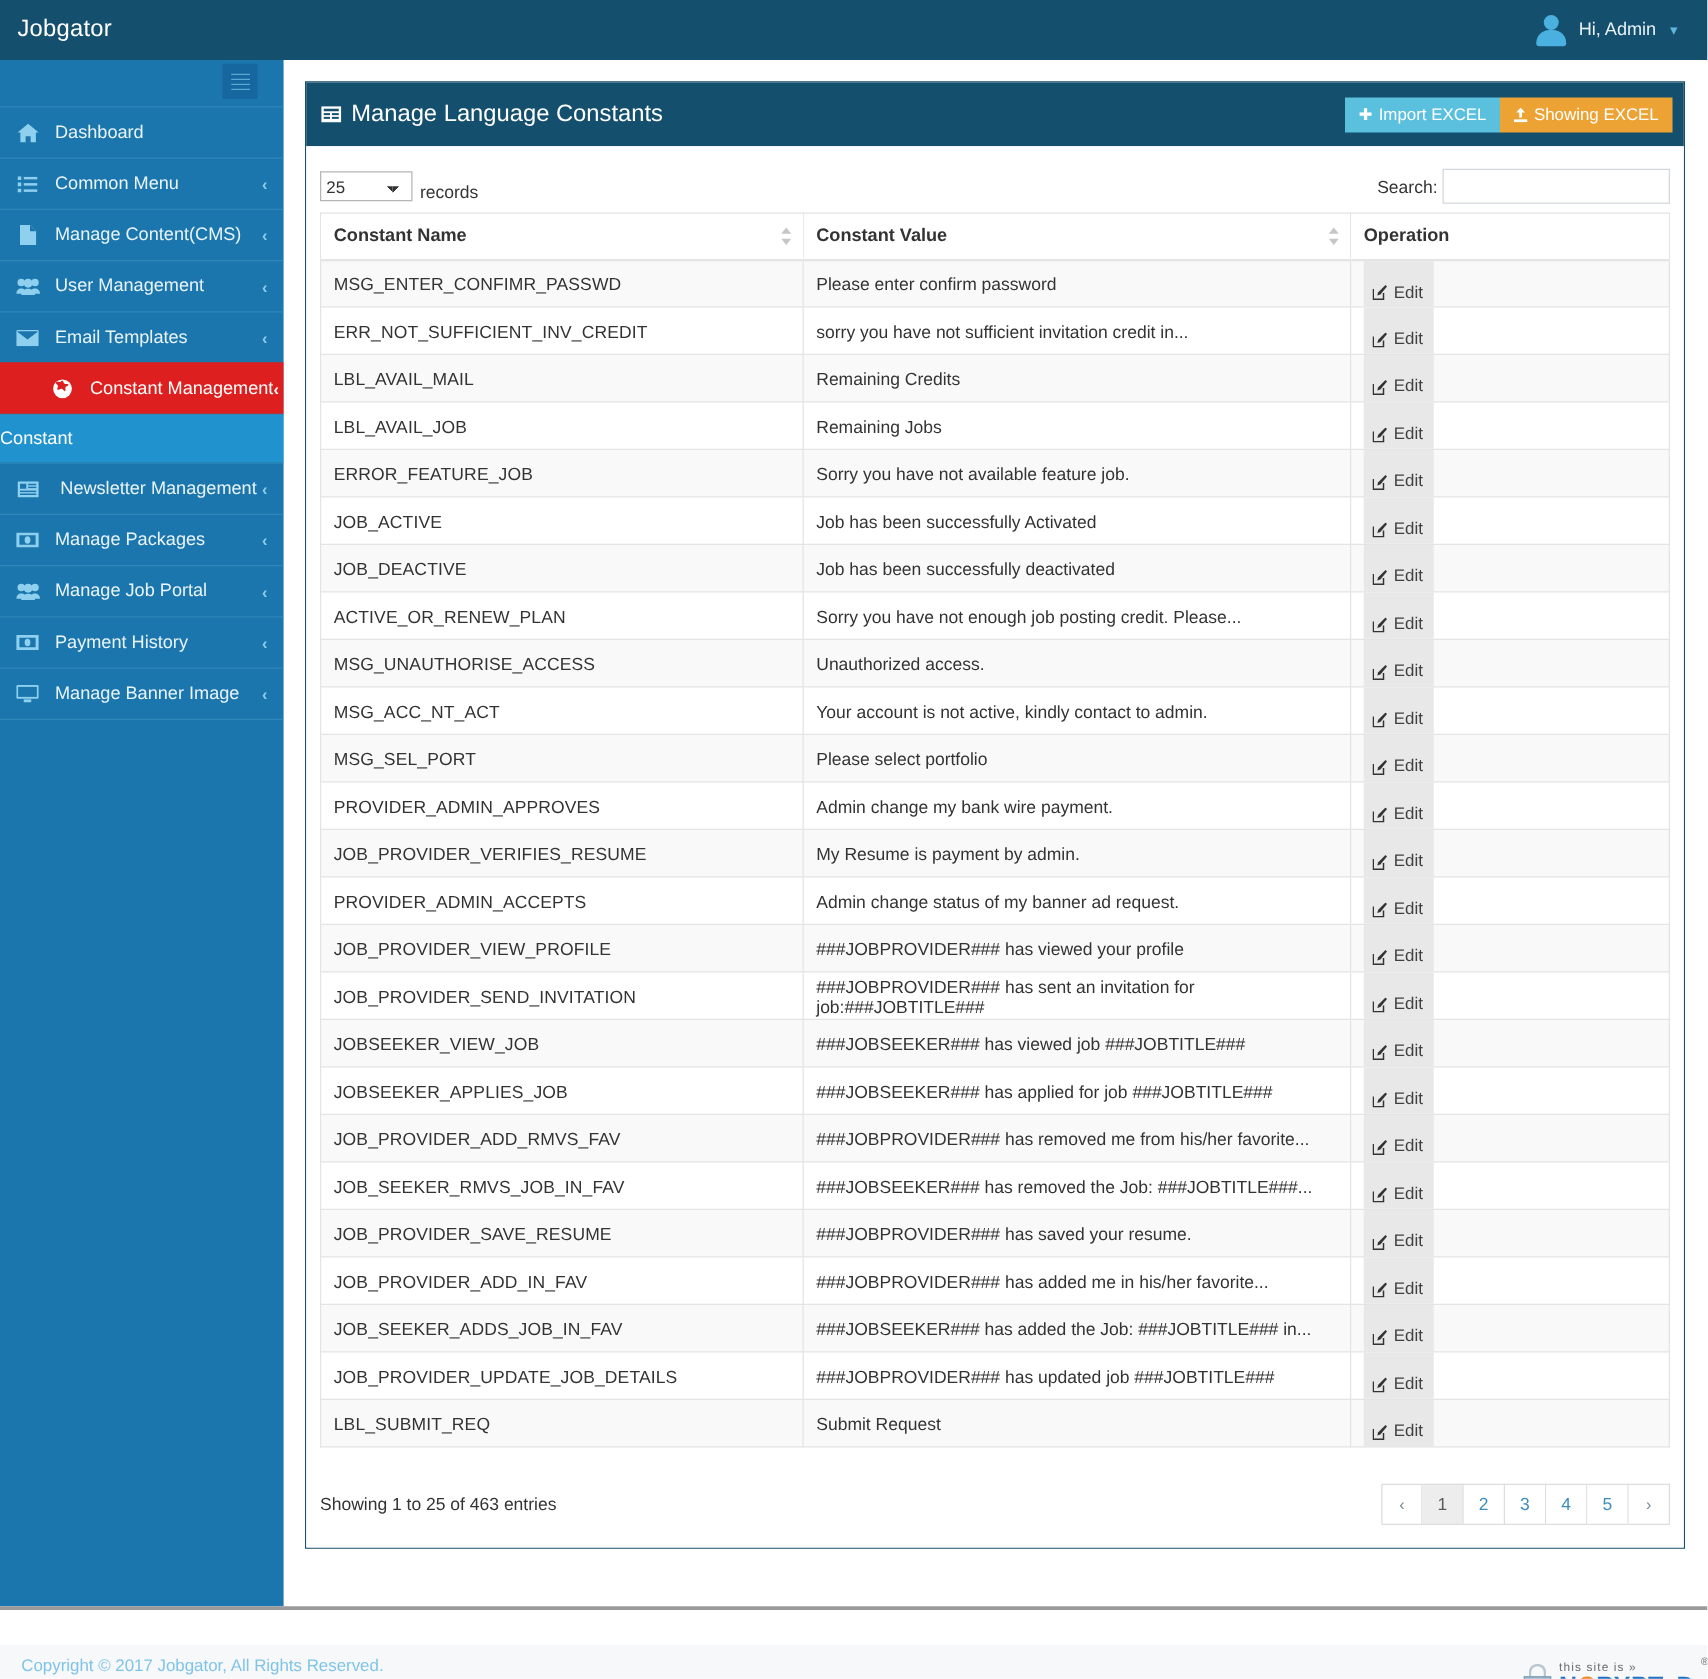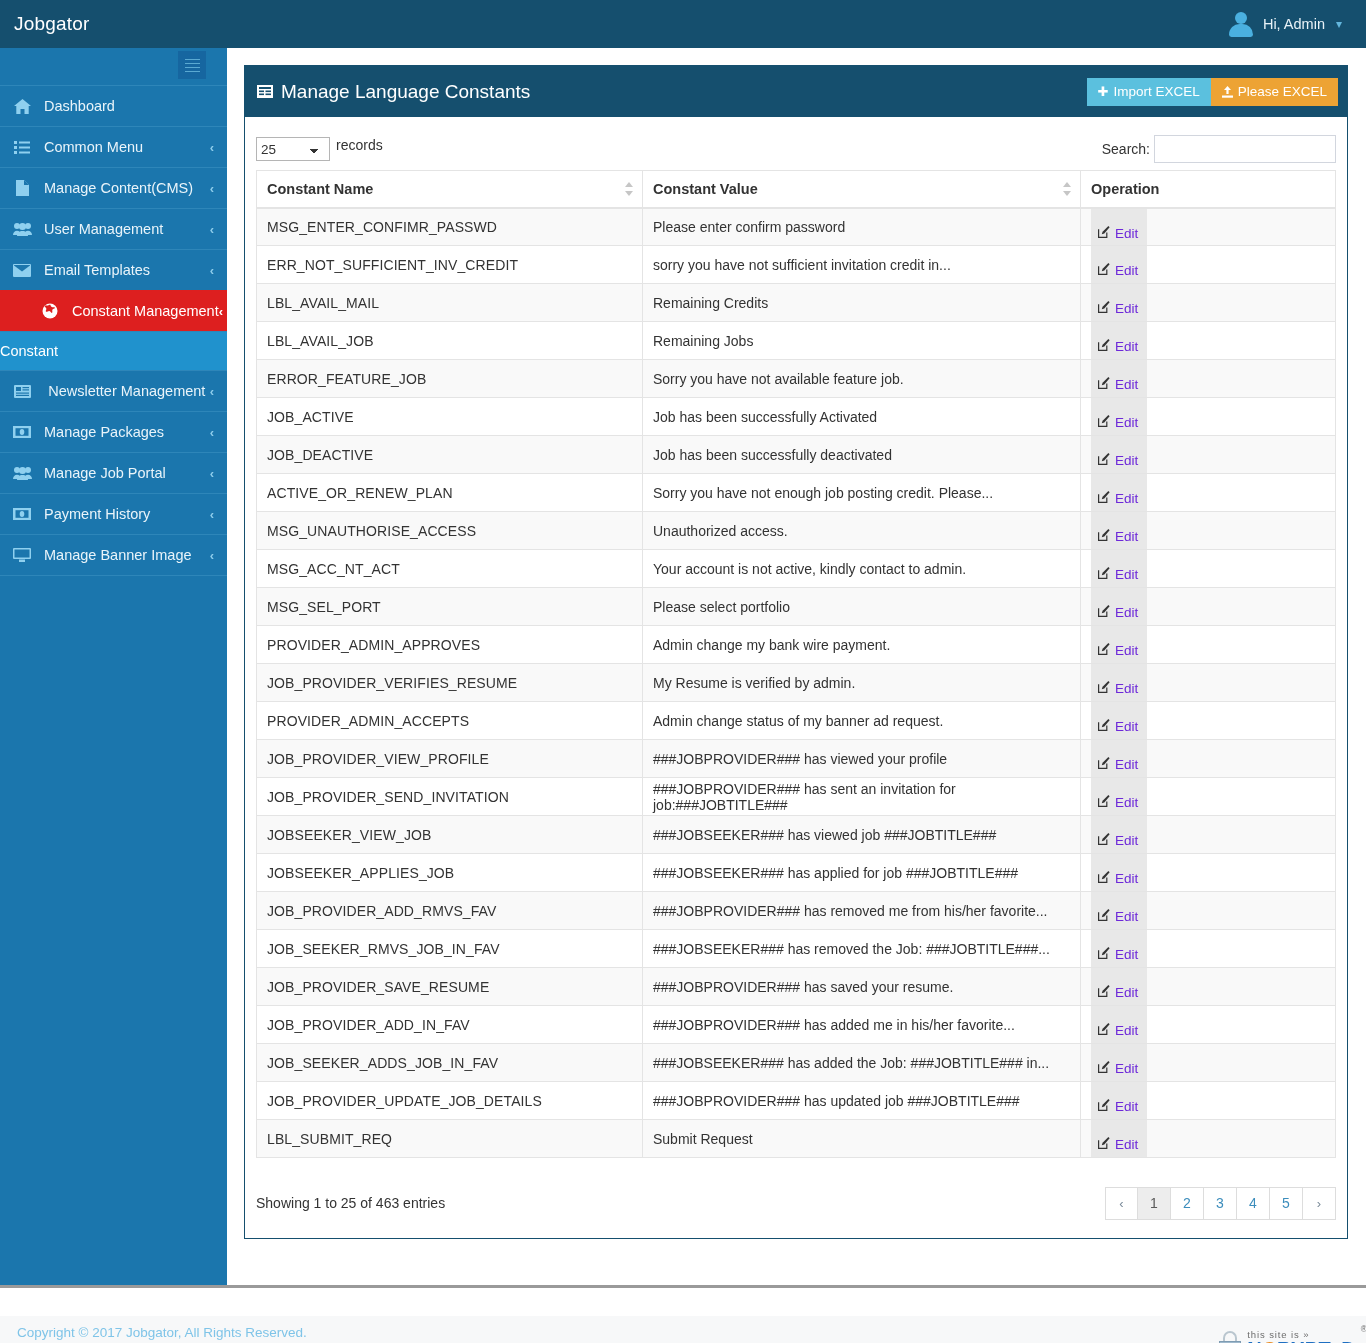--- a/index.html
+++ b/index.html
@@ -176,21 +176,21 @@
   #panel-body {
     padding: 11px 11px 14px 11px;
     background: #fff;
   }
 
   #table-controls {
     height: 42px;
     display: flex; align-items: center;
     position: relative;
   }
-  #len-wrap { display: flex; align-items: flex-start; }
+  #len-wrap { display: flex; align-items: flex-end; }
   #len-select {
     width: 74px; height: 24px;
     border: 1px solid #b5b5b5;
     background: #ffffff;
     font-size: 13.5px;
     font-family: "Liberation Sans", sans-serif;
     color: #333;
     padding-left: 4px;
     appearance: none;
     -webkit-appearance: none;
@@ -263,23 +263,23 @@
   table.dt tbody tr:nth-child(odd) td { background: #f9f9f9; }
   table.dt tbody tr:nth-child(even) td { background: #ffffff; }
 
   .col-name { width: 386px; }
   .col-value { width: 438px; }
   .col-op { width: auto; }
 
   .cell-name { letter-spacing: .1px; }
 
   .edit-btn {
-    display: inline-flex; align-items: flex-start;
+    display: inline-flex; align-items: center;
     background: #e8e8e8;
-    color: #6d28d9;
+    color: #404040;
     font-size: 13.5px;
     padding: 17px 9px 3px 7px;
     line-height: 1.2;
     border: none;
     font-family: "Liberation Sans", sans-serif;
     cursor: pointer;
   }
   .edit-btn .eico { margin-right: 5px; display:flex; align-items:center; }
 
   
@@ -574,21 +574,21 @@
           <span class="bico">✚</span>
           <span>Import EXCEL</span>
         </button>
         <button class="hbtn" id="btn-export">
           <span class="bico">
             <svg width="11" height="12" viewBox="0 0 11 12">
                 <path fill="#ffffff" d="M5.5 0L9 4H6.6v4H4.4V4H2z"></path>
                 <rect x="0" y="9.5" width="11" height="2.2" fill="#ffffff"></rect>
               </svg>
           </span>
-          <span>Please EXCEL</span>
+          <span>Showing EXCEL</span>
         </button>
       </div>
     </div>
 
     <div id="panel-body">
 
       <div id="table-controls">
         <div id="len-wrap">
           <select id="len-select"><option value="10">10</option><option value="25" selected="">25</option><option value="50">50</option><option value="100">100</option></select>
           <span id="len-label">records</span>
@@ -773,21 +773,21 @@
                     <svg width="12" height="12" viewBox="0 0 12 12">
                       <path fill="none" stroke="#333" stroke-width="1.2" d="M.6 3.2v8.2h8.2V6.4"></path>
                       <path fill="#333" d="M11.6 1.2L10.4 0 4.6 5.8l-.8 2.5 2.5-.8z"></path>
                     </svg>
                   </span>
                   <span>Edit</span>
                 </button></td>
             </tr>
             <tr>
               <td class="col-name cell-name">JOB_PROVIDER_VERIFIES_RESUME</td>
-              <td class="col-value">My Resume is verified by admin.</td>
+              <td class="col-value">My Resume is payment by admin.</td>
               <td class="col-op"><button class="edit-btn">
                   <span class="eico">
                     <svg width="12" height="12" viewBox="0 0 12 12">
                       <path fill="none" stroke="#333" stroke-width="1.2" d="M.6 3.2v8.2h8.2V6.4"></path>
                       <path fill="#333" d="M11.6 1.2L10.4 0 4.6 5.8l-.8 2.5 2.5-.8z"></path>
                     </svg>
                   </span>
                   <span>Edit</span>
                 </button></td>
             </tr>

